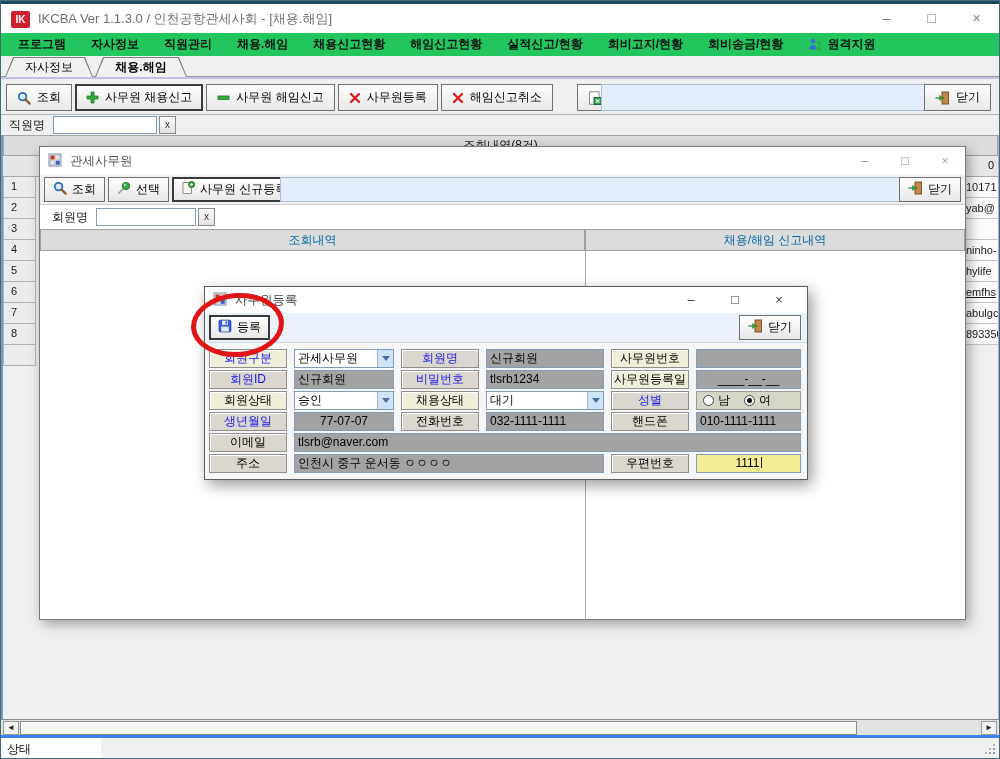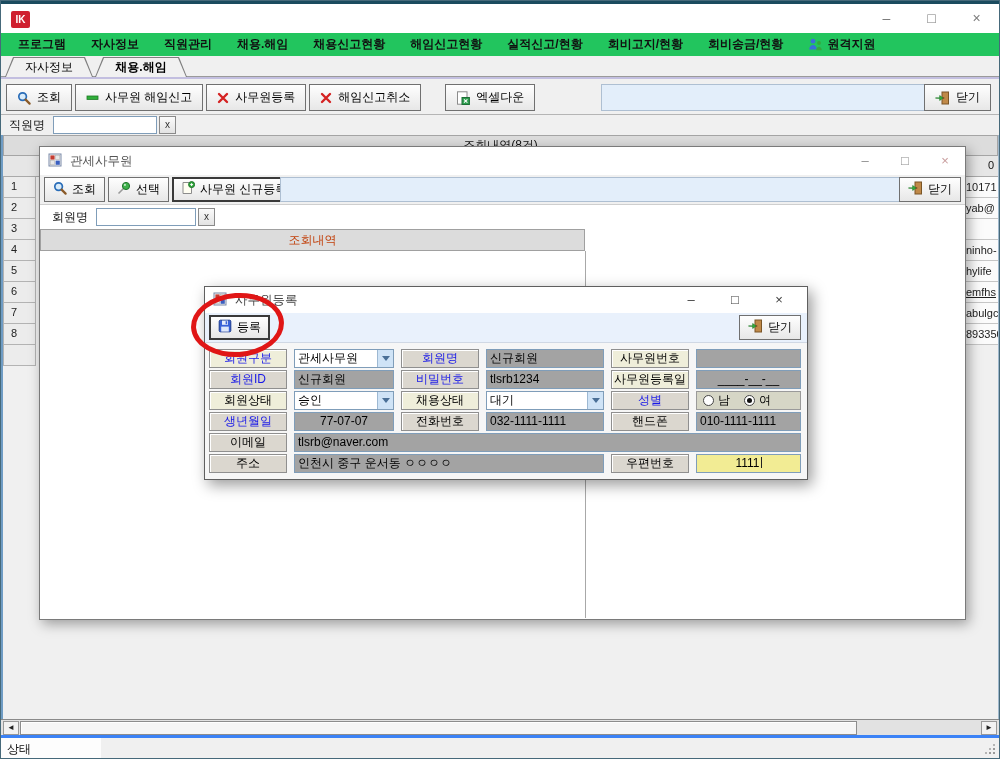--- a/index.html
+++ b/index.html
@@ -88,21 +88,21 @@
           border:1px solid #7a7a7a; box-shadow:3px 4px 12px rgba(0,0,0,.35); }
   .dlg1 .dlg-titlebar { height:28px; }
   .dlg1 .dlg-title { left:30px; line-height:28px; }
   .dlg1 .dlg-ctl { height:28px; line-height:28px; }
   .dlg1-toolbar { position:absolute; left:0; right:0; top:28px; height:30px; background:#f0f0f0; border-bottom:1px solid #cfcfcf; }
   .dlg1-btns { position:absolute; left:4px; top:2px; display:flex; gap:3px; }
   .dlg1-panel { position:absolute; left:240px; right:64px; top:2px; height:25px; background:#e3eefa; border:1px solid #aebfd2; }
   .dlg1-close { position:absolute; right:4px; top:2px; }
   .dlg1-filter { position:absolute; left:0; right:0; top:58px; height:24px; font-size:12px; }
   .pane-head { position:absolute; top:82px; height:22px; background:#dcdcdc; border:1px solid #a0a0a0;
-               text-align:center; line-height:20px; font-size:12px; color:#c2410c; }
+               text-align:center; line-height:20px; font-size:12px; color:#0369a1; }
   .pane { position:absolute; top:104px; bottom:1px; background:#fff; }
   .pane-divider { position:absolute; top:104px; bottom:1px; left:545px; width:1px; background:#a8a8a8; }
 
   
   .dlg2 { position:absolute; left:203px; top:285px; width:604px; height:194px; background:#f6f6f6;
           border:1px solid #5f5f5f; box-shadow:4px 5px 14px rgba(0,0,0,.4); }
   .dlg2 .dlg-titlebar { height:34px; }
   .dlg2 .dlg-title { left:30px; line-height:26px; color:#444; }
   .dlg2 .dlg-ctl { height:26px; line-height:26px; color:#3c3c3c; }
   .dlg2-toolbar { position:absolute; left:0; right:0; top:26px; height:30px; background:#e9f1fc; border-bottom:1px solid #d0d8e4; }
@@ -136,20 +136,21 @@
                  border:5px solid #e01616; border-radius:50%; transform:rotate(-4deg); pointer-events:none; }
 </style>
 </head>
 <body>
 
 <div id="app">
   <div class="win-topborder"></div>
 
   <div class="titlebar">
     <div class="app-logo">IK</div>
+    <div class="app-title">IKCBA Ver 1.1.3.0 / 인천공항관세사회 - [채용.해임]</div>
     <div class="winctl" style="right:90px;">–</div>
     <div class="winctl" style="right:45px;">□</div>
     <div class="winctl" style="right:0;">×</div>
   </div>
 
   <div class="menubar" id="menu-items">
       <span class="menu-item">
         <span>프로그램</span>
       </span>
       <span class="menu-item">
@@ -206,20 +207,28 @@
   <div class="toolbar">
     <div class="tb-row" id="toolbar-buttons">
         <div class="tbtn">
           <span class="icon">
             <svg width="14" height="14" viewBox="0 0 14 14">
               <circle cx="5.6" cy="5.6" r="3.8" fill="#d9ecfa" stroke="#2a6db8" stroke-width="1.7"></circle>
               <line x1="8.6" y1="8.6" x2="12.6" y2="12.6" stroke="#8a5a28" stroke-width="2.2" stroke-linecap="round"></line>
             </svg>
           </span>
           <span>조회</span>
+        </div>
+        <div class="tbtn default">
+          <span class="icon">
+            <svg width="13" height="13" viewBox="0 0 13 13">
+              <path d="M5 1h3v4h4v3H8v4H5V8H1V5h4z" fill="#2fae3a" stroke="#1c7a24" stroke-width="0.8"></path>
+            </svg>
+          </span>
+          <span>사무원 채용신고</span>
         </div>
         <div class="tbtn">
           <span class="icon">
             <svg width="13" height="13" viewBox="0 0 13 13">
               <rect x="1" y="5" width="11" height="3.4" fill="#2fae3a" stroke="#1c7a24" stroke-width="0.8"></rect>
             </svg>
           </span>
           <span>사무원 해임신고</span>
         </div>
         <div class="tbtn">
@@ -356,20 +365,21 @@
             </svg></span>
         <span>닫기</span>
       </div>
     </div>
     <div class="dlg1-filter">
       <span class="f-label" style="left:12px; top:4px;">회원명</span>
       <input class="f-input" style="left: 56px; width: 100px; top: 3px;" value="">
       <div class="f-clear" style="left:158px; top:3px;">x</div>
     </div>
     <div class="pane-head" style="left:0; width:545px;">조회내역</div>
+    <div class="pane-head" style="left:545px; right:0;">채용/해임 신고내역</div>
     <div class="pane" style="left:1px; width:544px;"></div>
     <div class="pane" style="left:546px; right:1px;"></div>
     <div class="pane-divider"></div>
   </div>
 
   <div class="dlg2">
     <div class="dlg-titlebar">
       <span style="position:absolute;left:8px;top:5px;"><svg width="14" height="14" viewBox="0 0 14 14">
             <rect x="1" y="1" width="12" height="12" fill="#f4f4f4" stroke="#7a8aa8"></rect>
             <rect x="2.4" y="2.4" width="4.2" height="4.2" fill="#c43c32"></rect>

